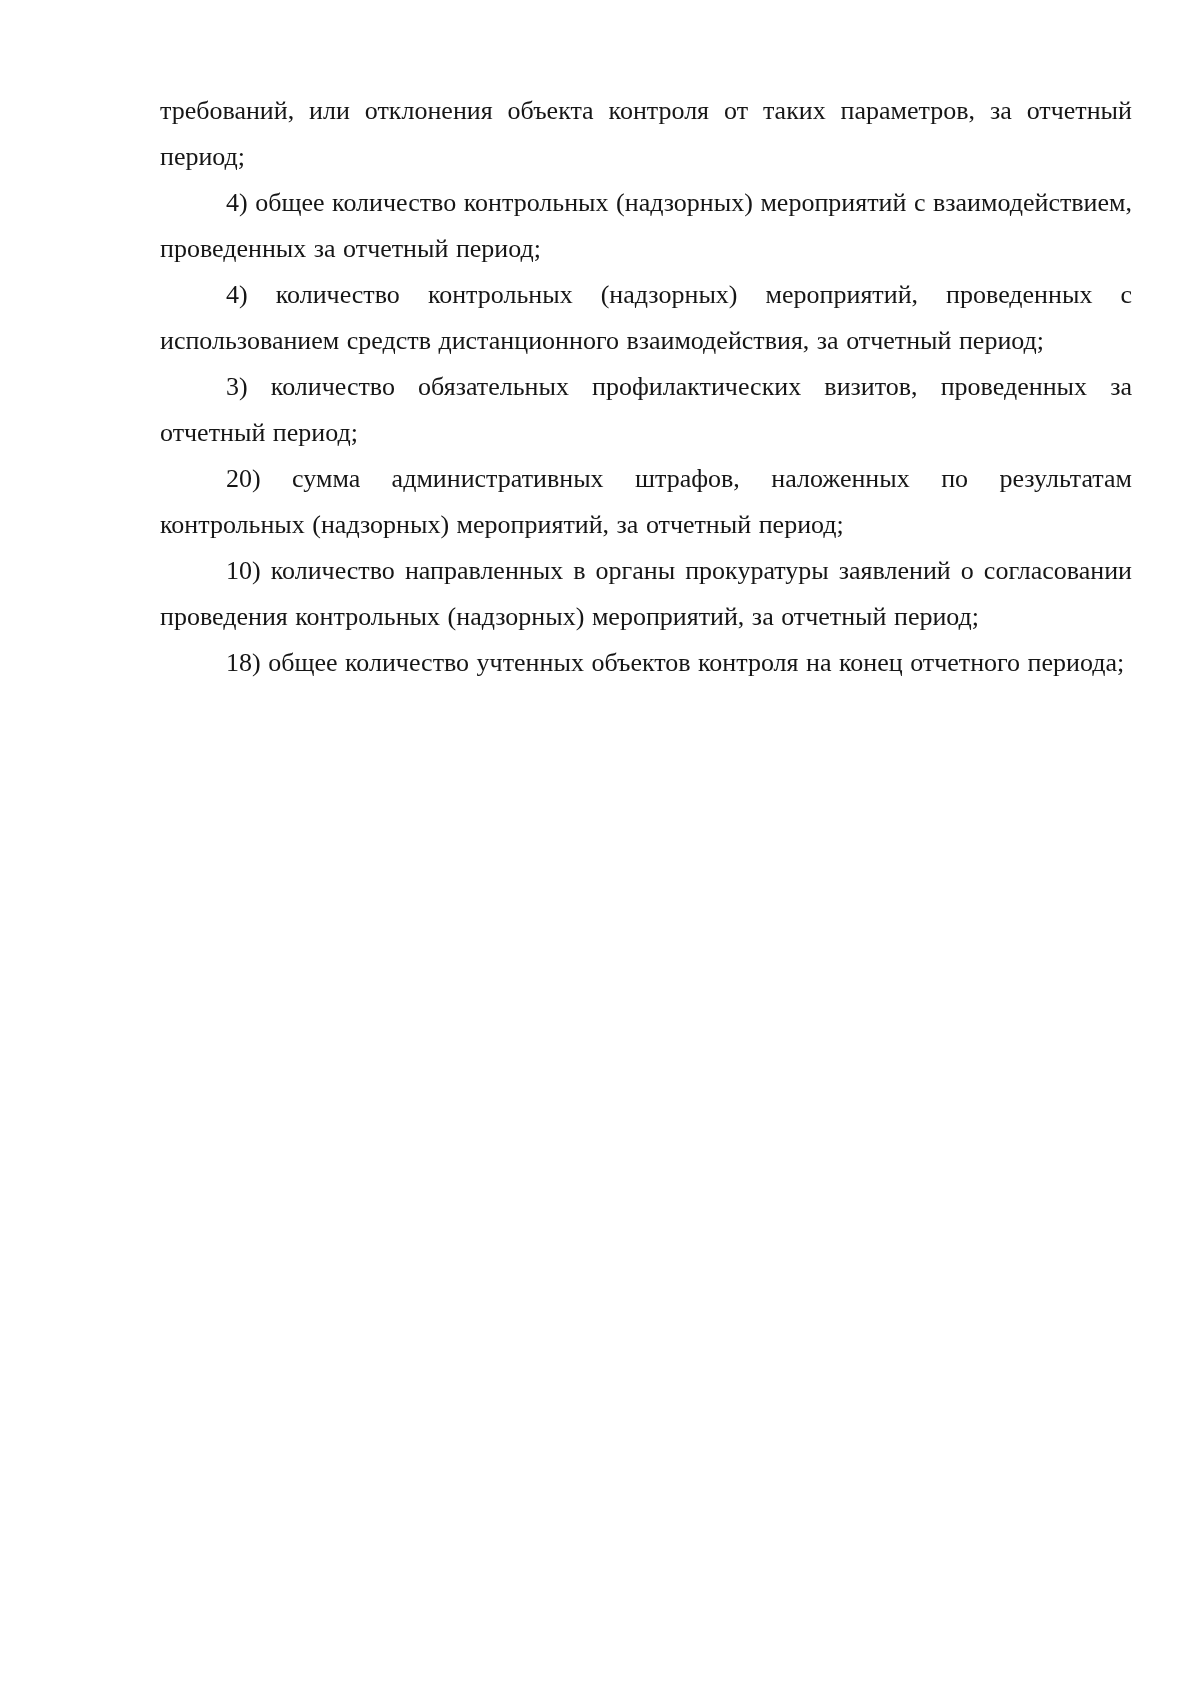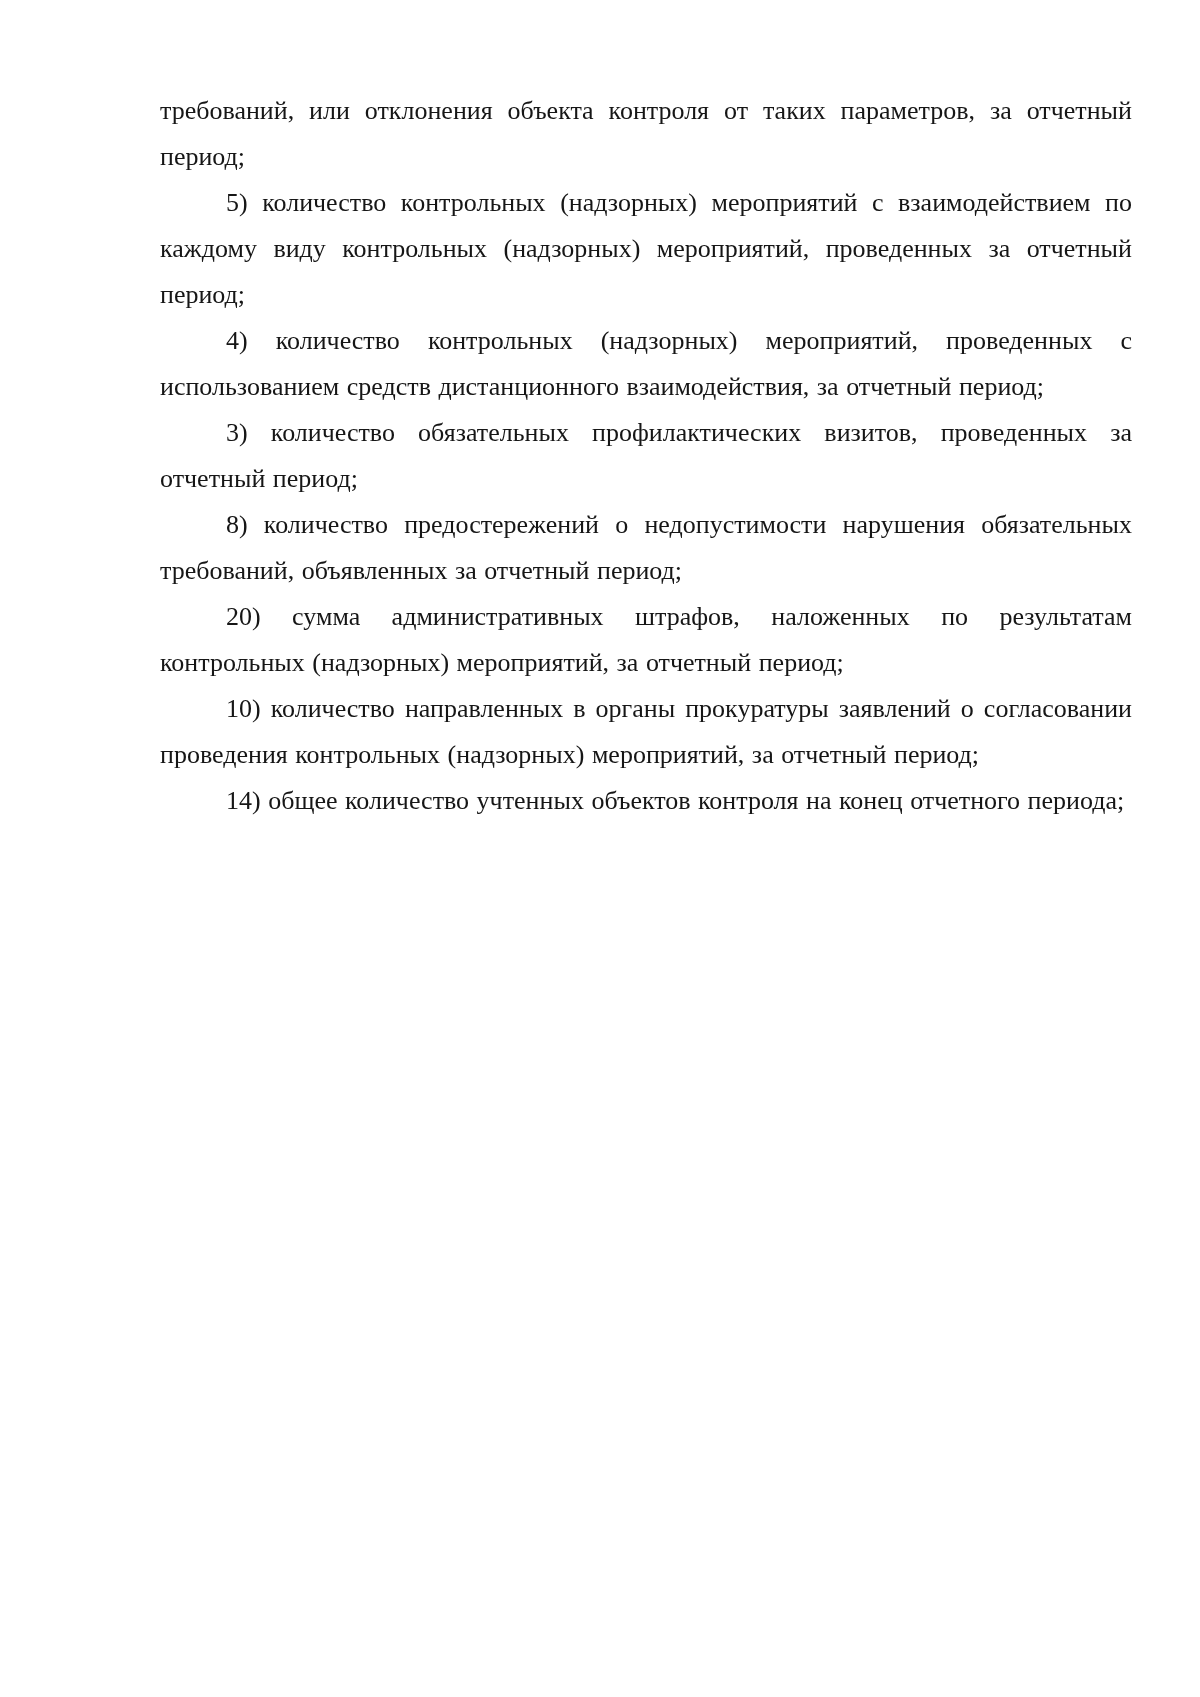--- a/index.html
+++ b/index.html
@@ -30,21 +30,20 @@
   .para.indent {
     text-indent: 66px;
   }
 </style>
 </head>
 <body>
 
 <div class="page">
   <div class="doc-body">
       <p class="para">требований, или отклонения объекта контроля от таких параметров, за отчетный период;</p>
-      <p class="para indent">5) количество контрольных (надзорных) мероприятий с взаимодействием по каждому виду контрольных (надзорных) мероприятий, проведенных за отчетный период;</p>
+      <p class="para indent">4) общее количество контрольных (надзорных) мероприятий с взаимодействием, проведенных за отчетный период;</p>
       <p class="para indent">4) количество контрольных (надзорных) мероприятий, проведенных с использованием средств дистанционного взаимодействия, за отчетный период;</p>
       <p class="para indent">3) количество обязательных профилактических визитов, проведенных за отчетный период;</p>
-      <p class="para indent">8) количество предостережений о недопустимости нарушения обязательных требований, объявленных за отчетный период;</p>
       <p class="para indent">20) сумма административных штрафов, наложенных по результатам контрольных (надзорных) мероприятий, за отчетный период;</p>
       <p class="para indent">10) количество направленных в органы прокуратуры заявлений о согласовании проведения контрольных (надзорных) мероприятий, за отчетный период;</p>
-      <p class="para indent">14) общее количество учтенных объектов контроля на конец отчетного периода;</p>
+      <p class="para indent">18) общее количество учтенных объектов контроля на конец отчетного периода;</p>
     </div>
 </div>
 
 </body></html>

